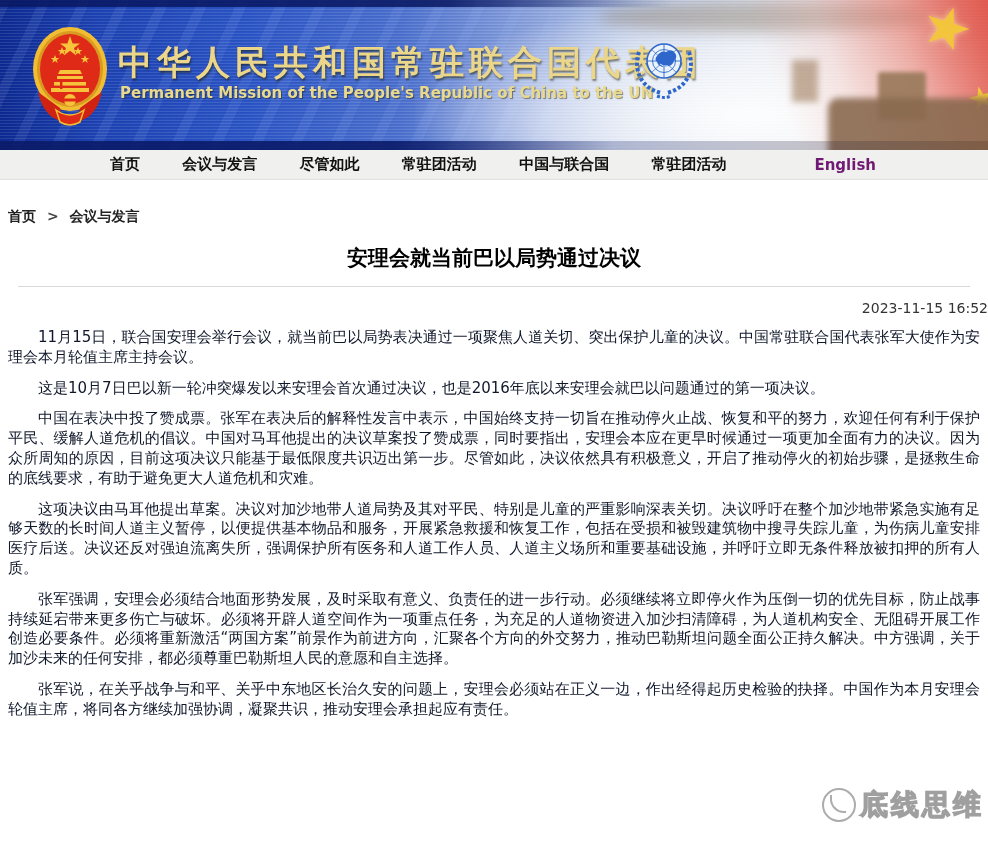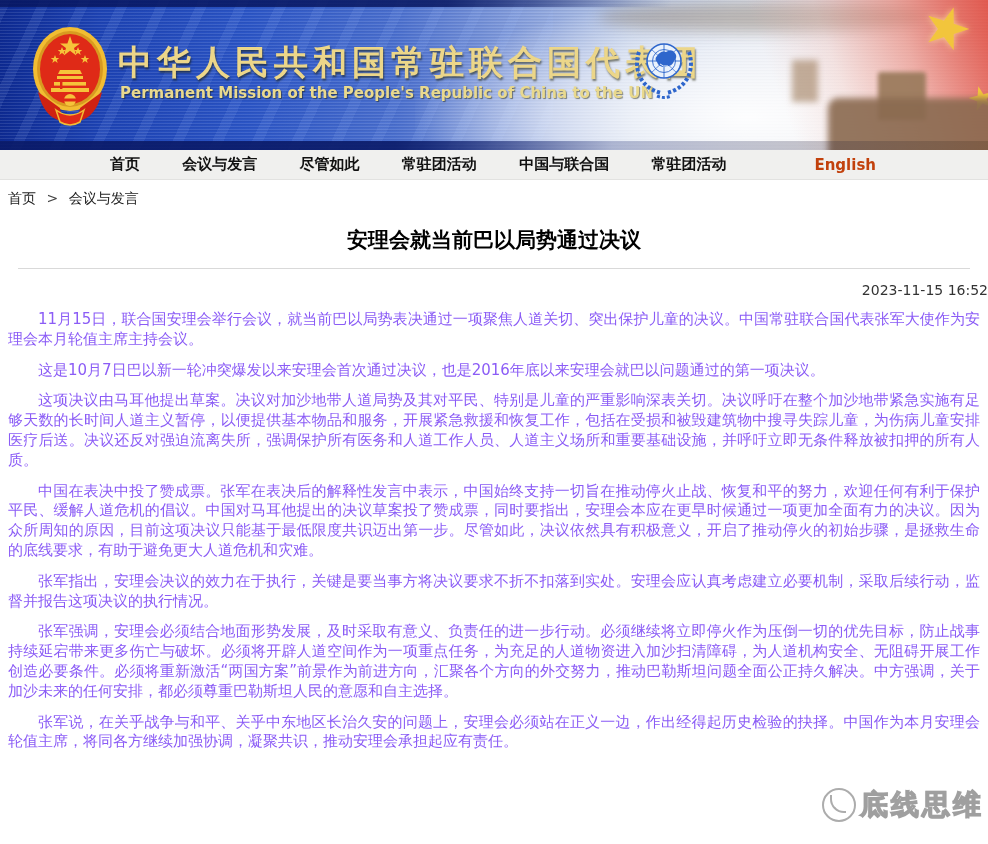--- a/index.html
+++ b/index.html
@@ -41,33 +41,33 @@
     letter-spacing:5px;color:#ecd689;text-shadow:1px 2px 2px rgba(30,30,0,.55);white-space:nowrap;text-align:center;}
   .banner-title-en{position:absolute;left:120px;top:84px;font-size:15px;font-weight:bold;
     color:#e9d98e;text-shadow:1px 1px 1px rgba(30,30,0,.5);white-space:nowrap;}
   .un-emblem{position:absolute;left:627px;top:36px;width:74px;height:68px;}
 
   
   .nav{height:29px;background:#f0f0ee;border-bottom:1px solid #e2e2e0;
     display:flex;align-items:center;padding:0 112px 0 110px;}
   .nav-items{display:flex;flex:1;justify-content:space-between;margin-right:88px;}
   .nav-item{font-size:15px;font-weight:bold;color:#111;text-decoration:none;cursor:pointer;white-space:nowrap;}
-  .nav-english{font-size:15px;font-weight:bold;color:#c2410c;text-decoration:none;cursor:pointer;}
+  .nav-english{font-size:15px;font-weight:bold;color:#701a75;text-decoration:none;cursor:pointer;}
 
   
-  .breadcrumb{padding:10px 8px 6px;font-size:14px;color:#222;}
+  .breadcrumb{padding:28px 8px 6px;font-size:14px;color:#222;font-weight:bold;}
   .breadcrumb a{color:#222;text-decoration:none;cursor:pointer;}
   .crumb-sep{margin:0 6px;color:#444;}
 
   
   .article-title{font-size:21px;font-weight:bold;color:#000;text-align:center;margin:12px 6px 14px;}
   .title-divider{border:none;border-top:1px solid #d9d9d9;margin:0 18px;}
   .article-date{text-align:right;font-size:14px;color:#333;margin:13px 0 12px;}
   .article-body{padding:0 8px;}
-  .article-body p{font-size:15px;line-height:1.32;color:#8b5cf6;text-indent:2em;
+  .article-body p{font-size:15px;line-height:1.32;color:#0f172a;text-indent:2em;
     margin:0 0 11px;text-align:justify;}
 
   
   .watermark{position:absolute;right:4px;top:786px;display:flex;align-items:center;opacity:.95;}
   .wm-logo{width:30px;height:30px;border:2px solid #a8a8a8;border-radius:50%;
     background:rgba(255,255,255,.92);position:relative;margin-right:4px;}
   .wm-logo::after{content:"";position:absolute;left:6px;top:5px;width:14px;height:16px;
     border-left:2px solid #a8a8a8;border-bottom:2px solid #a8a8a8;border-radius:0 0 0 14px;}
   .wm-text{font-size:28px;font-weight:bold;letter-spacing:3px;
     color:rgba(255,255,255,.92);-webkit-text-stroke:1.2px #9a9a9a;
@@ -153,23 +153,22 @@
   </div>
 
   <h1 class="article-title">安理会就当前巴以局势通过决议</h1>
   <hr class="title-divider">
   <div class="article-date">2023-11-15 16:52</div>
 
   <div class="article-body">
 
   <p>11月15日，联合国安理会举行会议，就当前巴以局势表决通过一项聚焦人道关切、突出保护儿童的决议。中国常驻联合国代表张军大使作为安理会本月轮值主席主持会议。</p>
       <p>这是10月7日巴以新一轮冲突爆发以来安理会首次通过决议，也是2016年底以来安理会就巴以问题通过的第一项决议。</p>
+      <p>中国在表决中投了赞成票。张军在表决后的解释性发言中表示，中国始终支持一切旨在推动停火止战、恢复和平的努力，欢迎任何有利于保护平民、缓解人道危机的倡议。中国对马耳他提出的决议草案投了赞成票，同时要指出，安理会本应在更早时候通过一项更加全面有力的决议。因为众所周知的原因，目前这项决议只能基于最低限度共识迈出第一步。尽管如此，决议依然具有积极意义，开启了推动停火的初始步骤，是拯救生命的底线要求，有助于避免更大人道危机和灾难。</p>
       <p>这项决议由马耳他提出草案。决议对加沙地带人道局势及其对平民、特别是儿童的严重影响深表关切。决议呼吁在整个加沙地带紧急实施有足够天数的长时间人道主义暂停，以便提供基本物品和服务，开展紧急救援和恢复工作，包括在受损和被毁建筑物中搜寻失踪儿童，为伤病儿童安排医疗后送。决议还反对强迫流离失所，强调保护所有医务和人道工作人员、人道主义场所和重要基础设施，并呼吁立即无条件释放被扣押的所有人质。</p>
-      <p>中国在表决中投了赞成票。张军在表决后的解释性发言中表示，中国始终支持一切旨在推动停火止战、恢复和平的努力，欢迎任何有利于保护平民、缓解人道危机的倡议。中国对马耳他提出的决议草案投了赞成票，同时要指出，安理会本应在更早时候通过一项更加全面有力的决议。因为众所周知的原因，目前这项决议只能基于最低限度共识迈出第一步。尽管如此，决议依然具有积极意义，开启了推动停火的初始步骤，是拯救生命的底线要求，有助于避免更大人道危机和灾难。</p>
-      <p>张军指出，安理会决议的效力在于执行，关键是要当事方将决议要求不折不扣落到实处。安理会应认真考虑建立必要机制，采取后续行动，监督并报告这项决议的执行情况。</p>
       <p>张军强调，安理会必须结合地面形势发展，及时采取有意义、负责任的进一步行动。必须继续将立即停火作为压倒一切的优先目标，防止战事持续延宕带来更多伤亡与破坏。必须将开辟人道空间作为一项重点任务，为充足的人道物资进入加沙扫清障碍，为人道机构安全、无阻碍开展工作创造必要条件。必须将重新激活“两国方案”前景作为前进方向，汇聚各个方向的外交努力，推动巴勒斯坦问题全面公正持久解决。中方强调，关于加沙未来的任何安排，都必须尊重巴勒斯坦人民的意愿和自主选择。</p>
       <p>张军说，在关乎战争与和平、关乎中东地区长治久安的问题上，安理会必须站在正义一边，作出经得起历史检验的抉择。中国作为本月安理会轮值主席，将同各方继续加强协调，凝聚共识，推动安理会承担起应有责任。</p>
     </div>
 
   <div class="watermark">
     <div class="wm-logo"></div>
     <span class="wm-text">底线思维</span>
   </div>
 
 </div>

